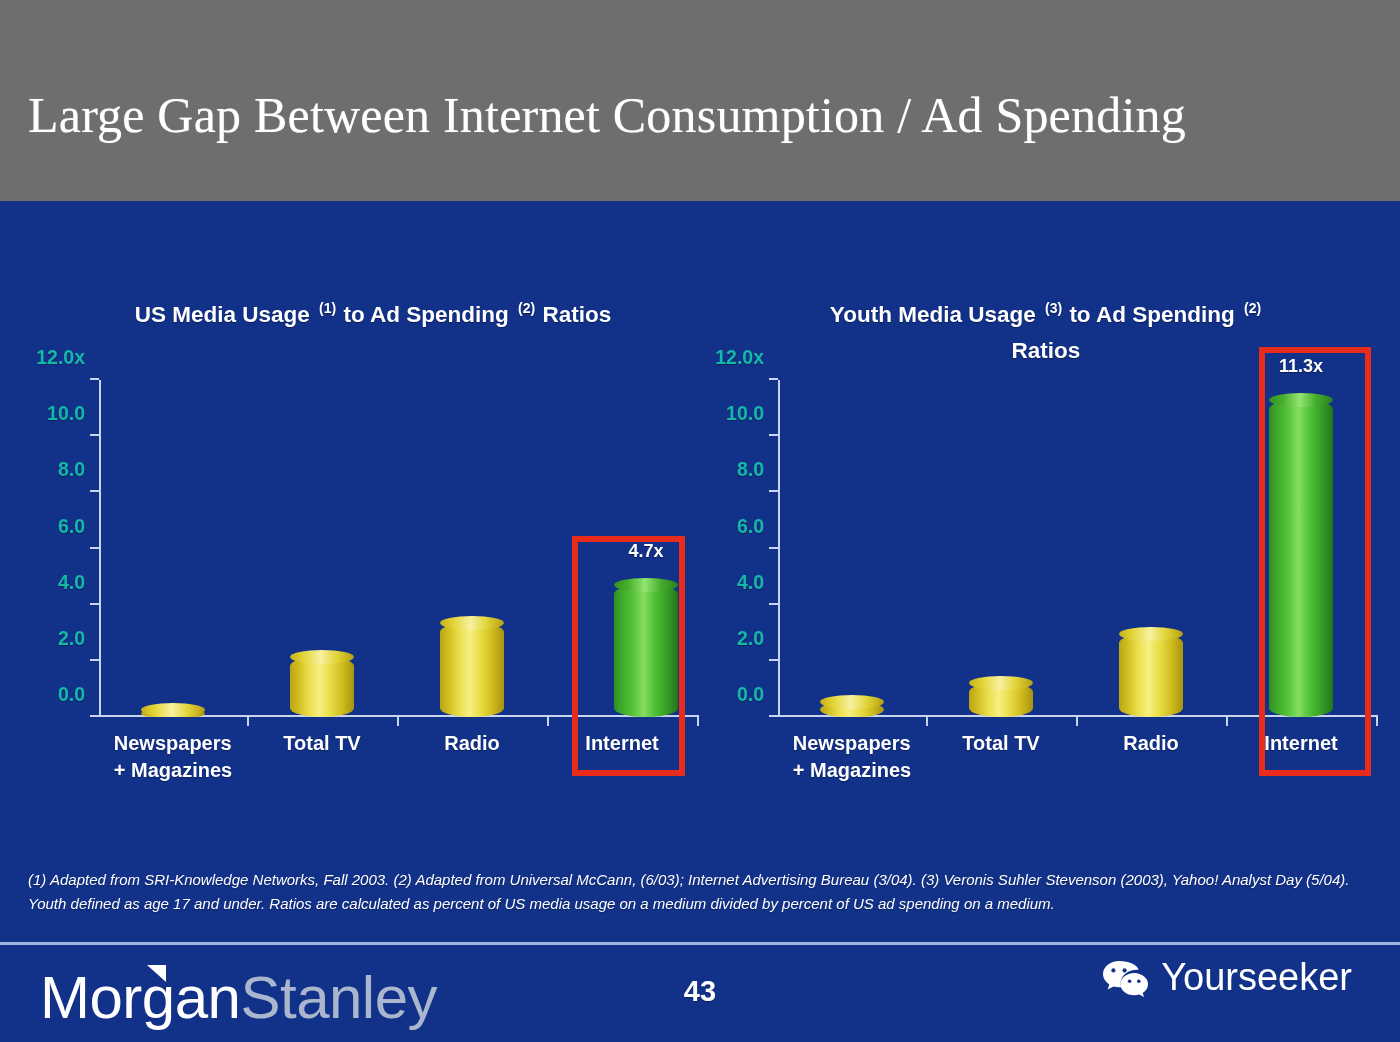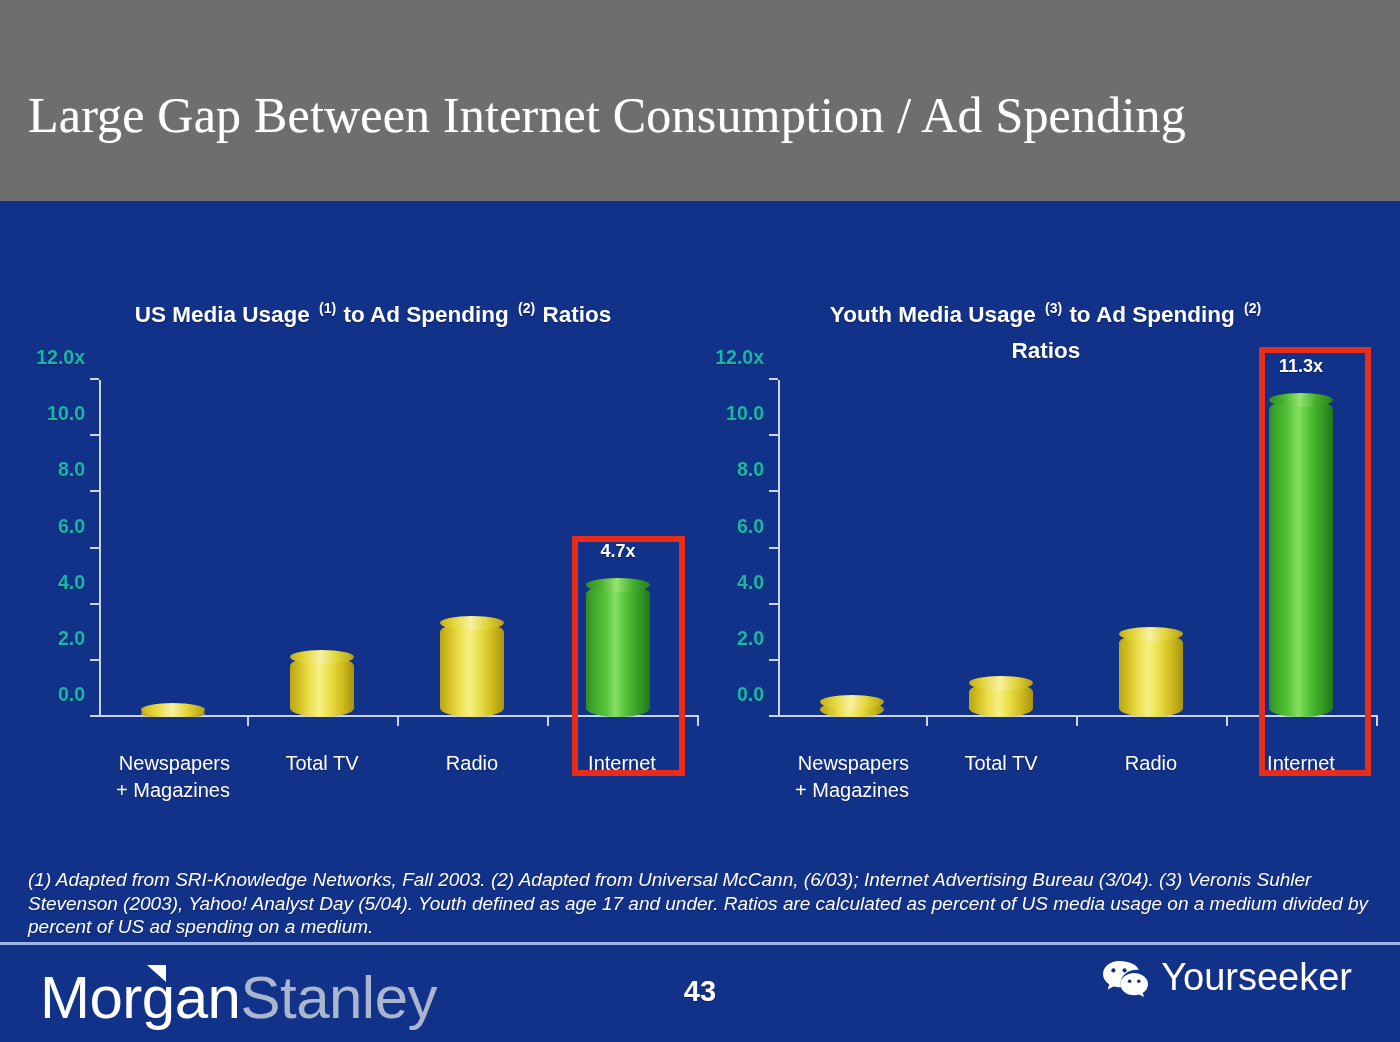--- a/index.html
+++ b/index.html
@@ -147,43 +147,42 @@
   
   .catlabels {
     position: absolute;
     left: 0; width: 100%;
   }
   .panel-left  .catlabels { left: 99px; top: 529px; width: 600px; }
   .panel-right .catlabels { left: 66px; top: 529px; width: 600px; }
   .catlabel {
     position: absolute;
     transform: translateX(-50%);
-    text-align: right;
-    font-size: 20px; font-weight: normal;
+    text-align: left;
+    font-size: 20px; font-weight: bold;
     color: #ffffff;
     line-height: 27px;
     white-space: nowrap;
     text-shadow: 0 1px 1px rgba(0,0,0,.3);
-    margin-top: 20px;
   }
 
   
   .highlight {
     position: absolute;
     border: 6px solid #e82c1c;
     pointer-events: none;
   }
   .hl-left  { left: 572px;  top: 536px; width: 113px; height: 240px; }
   .hl-right { left: 1259px; top: 347px; width: 112px; height: 429px; }
 
   
   .footnote {
     position: absolute; left: 28px; top: 868px;
     width: 1348px;
-    font-size: 19px;
+    font-size: 15px;
     font-style: italic;
     color: #ffffff;
     line-height: 23.5px;
     text-shadow: 0 1px 1px rgba(0,0,0,.3);
   }
   .divider {
     position: absolute; left: 0; top: 942px;
     width: 1400px; height: 3px;
     background: #9fb4e3;
   }
@@ -281,21 +280,21 @@
             <div class="body"></div>
             <div class="cap"></div>
           </div>
         </div>
         <div class="barslot" style="left:298px;width:150px">
           <div class="bar yellow" style="height:27.92%">
             <div class="body"></div>
             <div class="cap"></div>
           </div>
         </div>
-        <div class="barslot" style="left:444px;width:150px">
+        <div class="barslot" style="left:472px;width:150px">
           <div class="bar green" style="height:39.17%">
             <div class="body"></div>
             <div class="cap"></div>
             <div class="bar-value" style="top:-44px">4.7x</div>
           </div>
         </div>
       </div>
     </div>
 
     <div class="catlabels">

